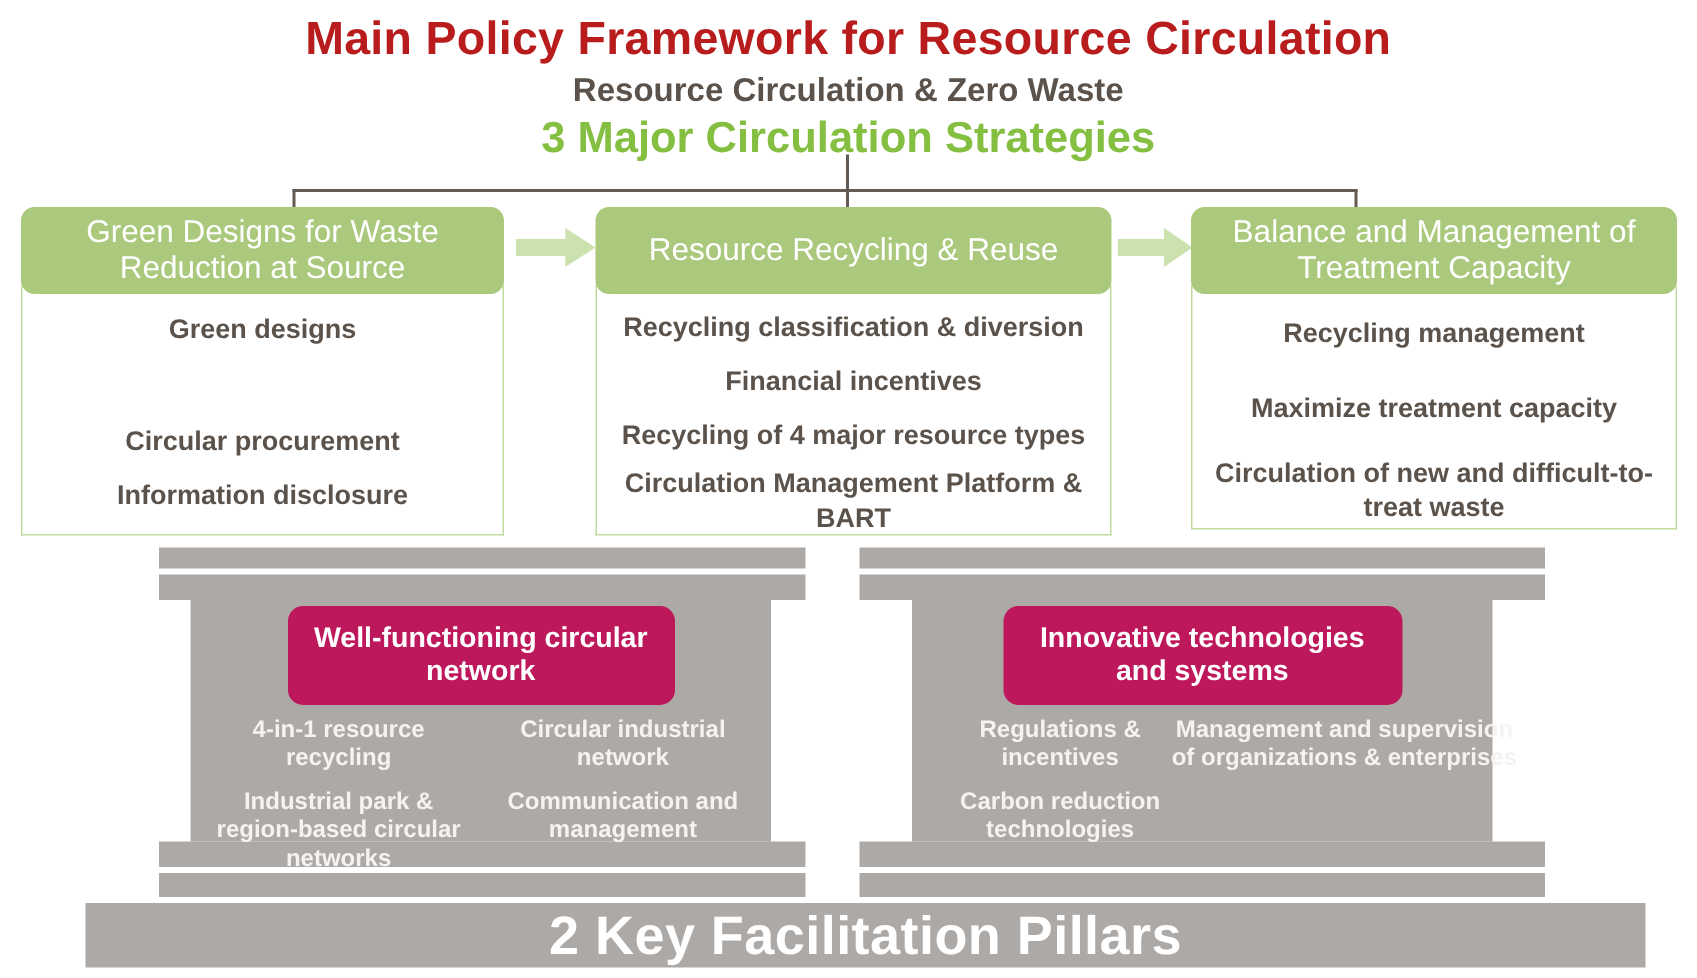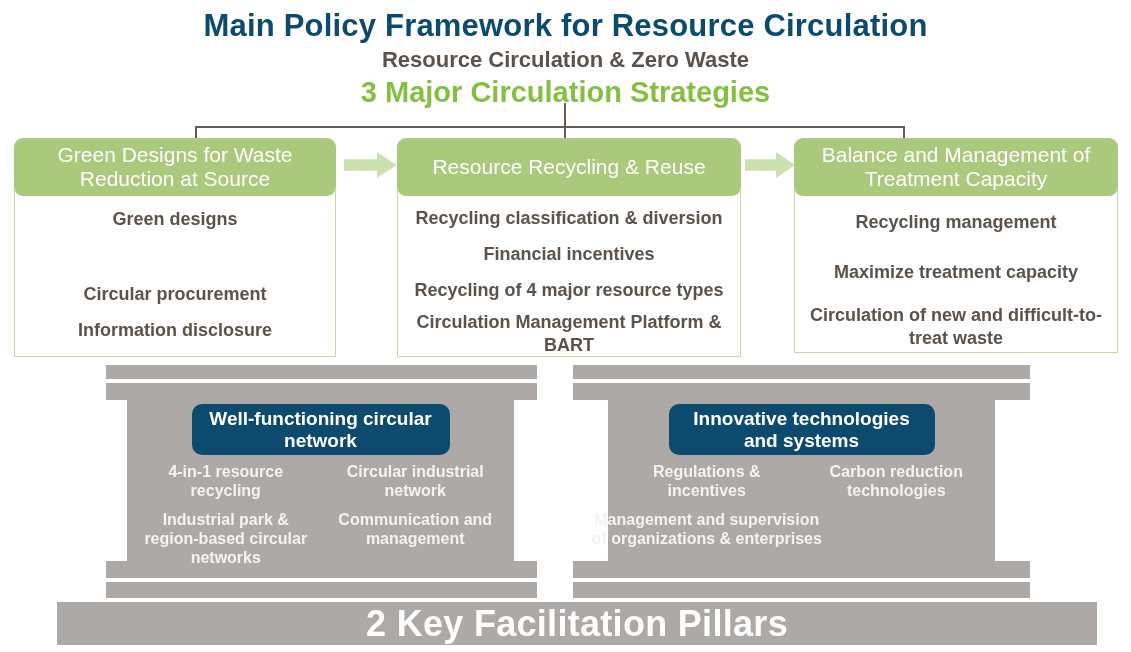--- a/index.html
+++ b/index.html
@@ -1,21 +1,21 @@
 <!DOCTYPE html>
 <html><head>
 <meta charset="utf-8">
 <style>
   html,body{margin:0;padding:0;background:#ffffff;}
   body{font-family:"Liberation Sans", sans-serif;}
   .canvas{position:relative;width:1131px;height:652px;background:#ffffff;overflow:hidden;}
 
   
   .title{position:absolute;top:8px;left:0;width:100%;text-align:center;
-         font-size:31px;font-weight:bold;color:#0c4a6e;letter-spacing:.2px;}
+         font-size:31px;font-weight:bold;color:#b91c1c;letter-spacing:.2px;}
   .subtitle{position:absolute;top:47px;left:0;width:100%;text-align:center;
          font-size:22px;font-weight:bold;color:#5b534b;}
   .strategies-title{position:absolute;top:76px;left:0;width:100%;text-align:center;
          font-size:29px;font-weight:bold;color:#85bf42;}
 
   
   .line{position:absolute;background:#635b54;}
   .line.h{height:2px;}
   .line.v{width:2px;}
 
@@ -54,21 +54,21 @@
   #pillar0{left:106px;width:431px;}
   #pillar1{left:573px;width:457px;}
   .pbar{position:absolute;left:0;right:0;background:#aca9a7;}
   .pbar.cap1{top:0;height:14px;}
   .pbar.cap2{top:18px;height:17px;}
   .pbar.base1{top:196px;height:17px;}
   .pbar.base2{top:217px;height:16px;}
   .pbody{position:absolute;top:35px;height:161px;background:#aca9a7;}
   #pillar0 .pbody{left:21px;width:387px;}
   #pillar1 .pbody{left:35px;width:387px;}
-  .phead{position:relative;margin:4px auto 0 auto;height:51px;border-radius:10px;background:#0c4a6e;
+  .phead{position:relative;margin:4px auto 0 auto;height:66px;border-radius:10px;background:#be185d;
      color:#ffffff;display:flex;align-items:center;justify-content:center;text-align:center;
      font-size:19px;font-weight:600;line-height:1.15;padding:0 14px;box-sizing:border-box;}
   #pillar0 .phead{width:258px;}
   #pillar1 .phead{width:266px;}
   .pgrid{position:relative;z-index:2;display:grid;grid-template-columns:1fr 1fr;
      column-gap:6px;row-gap:10px;margin-top:7px;padding:0 7px;}
   .pitem{color:#f5f3f1;font-weight:600;font-size:16px;line-height:19px;text-align:center;}
   .pitem.overhang{margin:0 -26px;}
 
   
@@ -139,22 +139,22 @@
     <div class="pbar base2"></div>
   </div>
 
   <div class="pillar" id="pillar1">
     <div class="pbar cap1"></div>
     <div class="pbar cap2"></div>
     <div class="pbody">
       <div class="phead">Innovative technologies and systems</div>
       <div class="pgrid">
         <div class="pitem">Regulations &amp; incentives</div>
+        <div class="pitem overhang">Management and supervision of organizations &amp; enterprises</div>
         <div class="pitem">Carbon reduction technologies</div>
-        <div class="pitem overhang">Management and supervision of organizations &amp; enterprises</div>
       </div>
     </div>
     <div class="pbar base1"></div>
     <div class="pbar base2"></div>
   </div>
 
   <div class="footer-bar">
     <span class="footer-label">2 Key Facilitation Pillars</span>
   </div>
 

